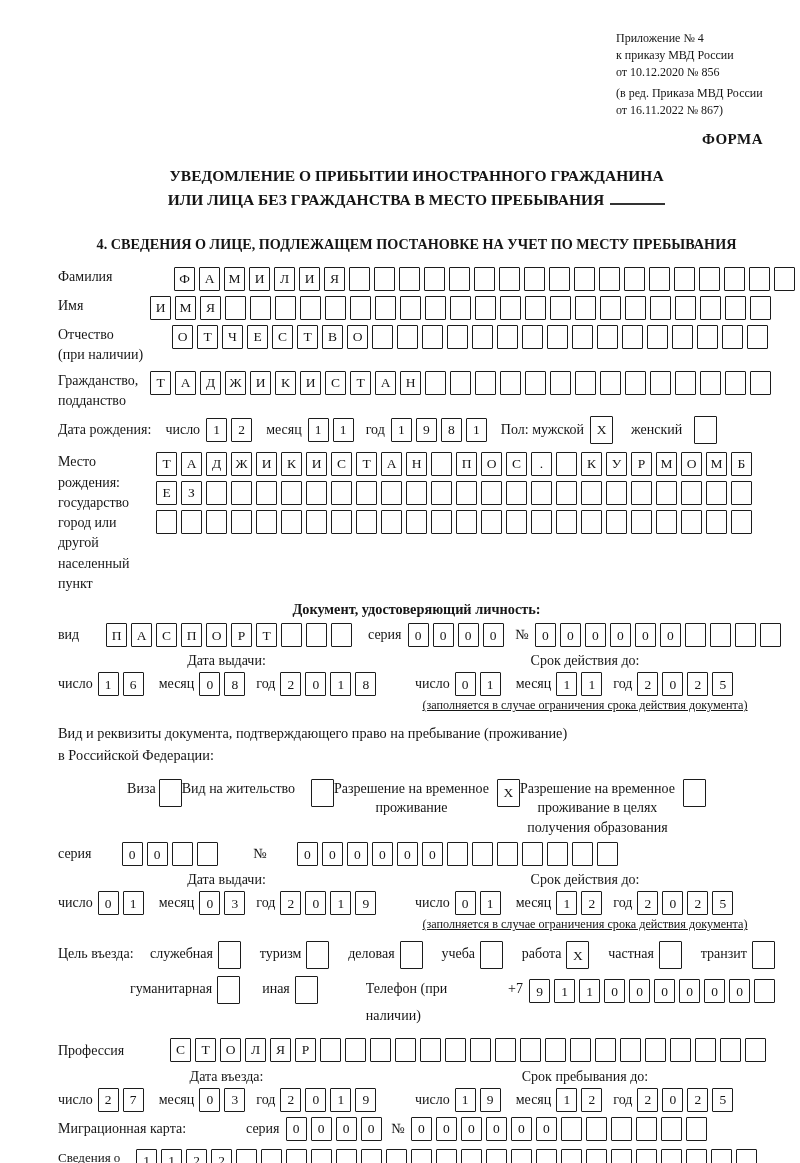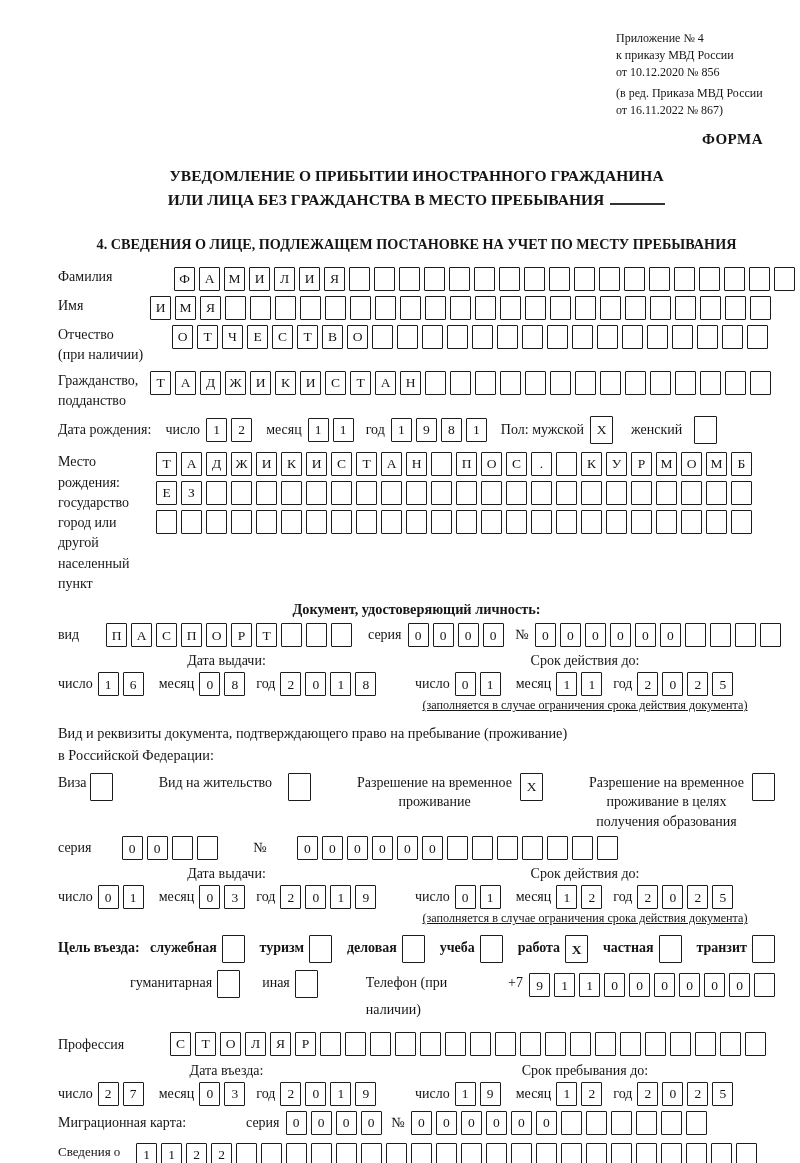--- a/index.html
+++ b/index.html
@@ -38,25 +38,25 @@
   
   .datecols { display:flex; margin-top:6px; }
   .dc { display:flex; flex-direction:column; }
   .dc-left { width:47%; } .dc-right { width:53%; }
   .dc-title { text-align:center; font-size:14px; }
   .dc-line { display:flex; align-items:center; margin-top:3px; }
   .dc-line > * { margin-right:5px; }
   .dc-note { font-size:12.2px; text-align:center; margin-top:2px;text-decoration:underline; }
   
   .intro { font-size:14.3px; line-height:1.55; margin-top:9px; }
-  .permits { display:flex; justify-content:space-between; align-items:flex-start; margin-top:6px; }
+  .permits { display:flex; justify-content:center; align-items:flex-start; margin-top:12px; }
   .pgroup { display:flex; align-items:flex-start; }
   .pgroup .plabel { font-size:14px; line-height:1.4; text-align:center; margin-right:8px; }
   
-  .purpose { display:flex; align-items:flex-start; margin-top:9px;font-weight:bold; }
+  .purpose { display:flex; align-items:flex-start; margin-top:9px; }
   .purpose-opts { flex:1; display:flex; justify-content:space-between; align-items:flex-start; }
   .opt { display:flex; align-items:flex-start; }
   .opt .olabel { font-size:14px; margin-right:5px; line-height:1.9; }
   .opt2row { display:flex; align-items:flex-start; margin-top:7px; margin-left:72px; }
   .opt2row .opt { margin-right:22px; }
   .phone-label { font-size:14px; line-height:1.9; margin-left:26px; margin-right:14px; }
   .phone-prefix { font-size:14px; line-height:1.9; margin-right:6px; }
   .doc-heading { text-align:center; font-weight:bold; font-size:14.3px; margin-top:7px; }
 </style>
 </head>

